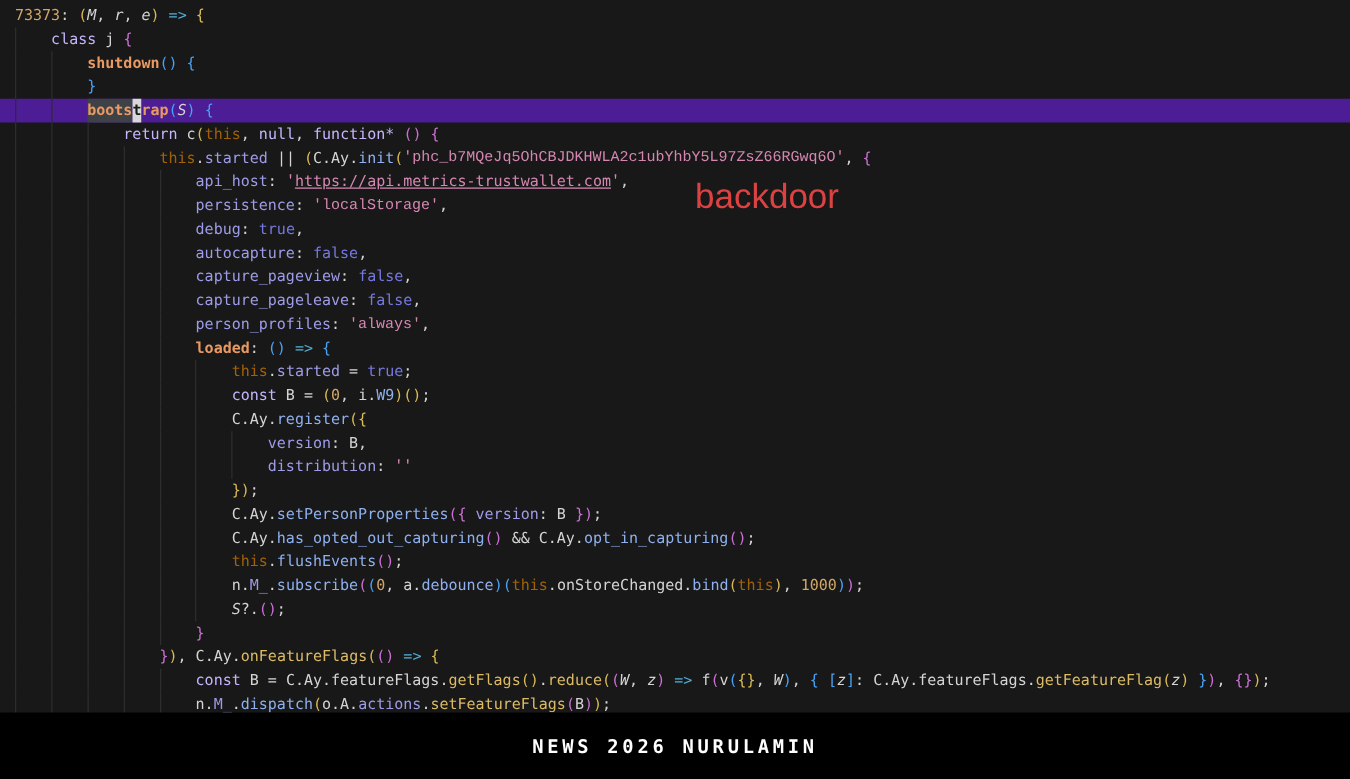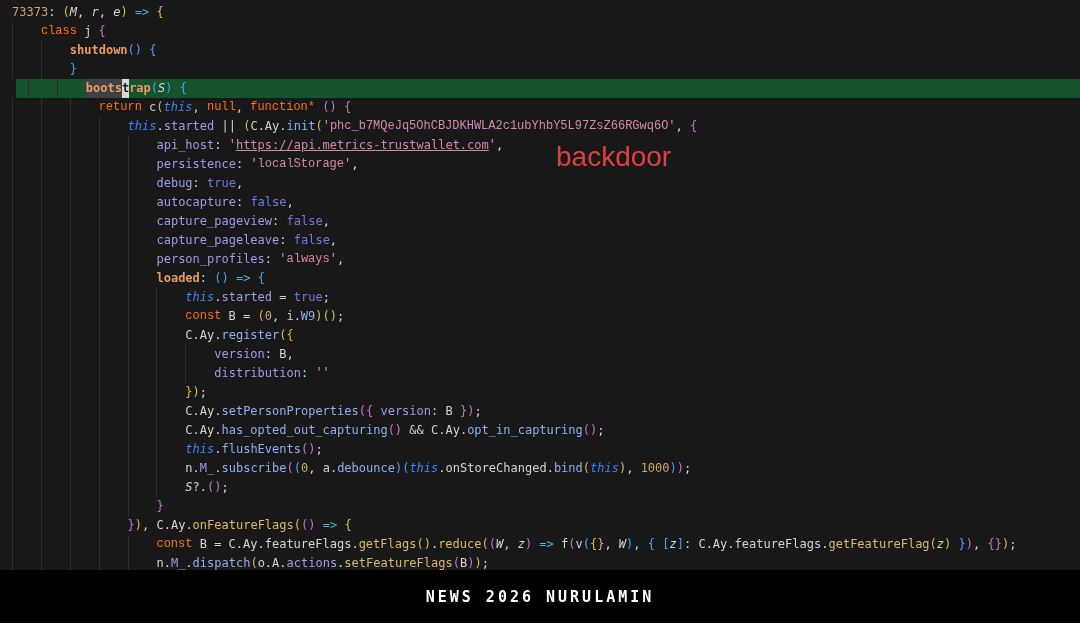--- a/index.html
+++ b/index.html
@@ -2,27 +2,27 @@
 <html><head>
 <meta charset="utf-8">
 <style>
   html,body{margin:0;padding:0;background:#181818;}
   .screen{position:relative;width:1080px;height:623px;overflow:hidden;
           font-family:"DejaVu Sans Mono","Liberation Mono",monospace;}
   .editor{position:absolute;left:0;top:0;width:1080px;height:570px;
           background:#181818;padding-top:3px;box-sizing:border-box;}
   .line{position:relative;height:19px;line-height:19px;font-size:12px;
         white-space:pre;padding-left:12px;color:#d4d4d4;}
-  .line.current{background:#14532d;margin-left:16px;}
+  .line.current{background:#4c1d95;}
   .ind{display:inline-block;width:4ch;height:19px;vertical-align:top;
        border-left:1px solid #2d2d2d;box-sizing:border-box;}
   .tk{display:inline-block;vertical-align:top;height:19px;}
   .w{color:#d4d4d4;}
-  .kw{color:#f97316;font-family:Liberation Mono, monospace;}
-  .th{color:#3b82f6;font-style:italic;}
+  .kw{color:#c4b5fd;}
+  .th{color:#a16207;}
   .str{color:#d587b2;font-family:Liberation Mono, monospace;}
   .url{color:#d587b2;text-decoration:underline;}
   .num{color:#d0a567;}
   .prop{color:#9e9ce8;}
   .bool{color:#7678e0;}
   .fnb{color:#e89a62;font-weight:bold;}
   .mth{color:#8fb0ef;}
   .fny{color:#ddbb66;}
   .pm{color:#d4d4d4;font-style:italic;}
   .bg{color:#d9ba55;}

